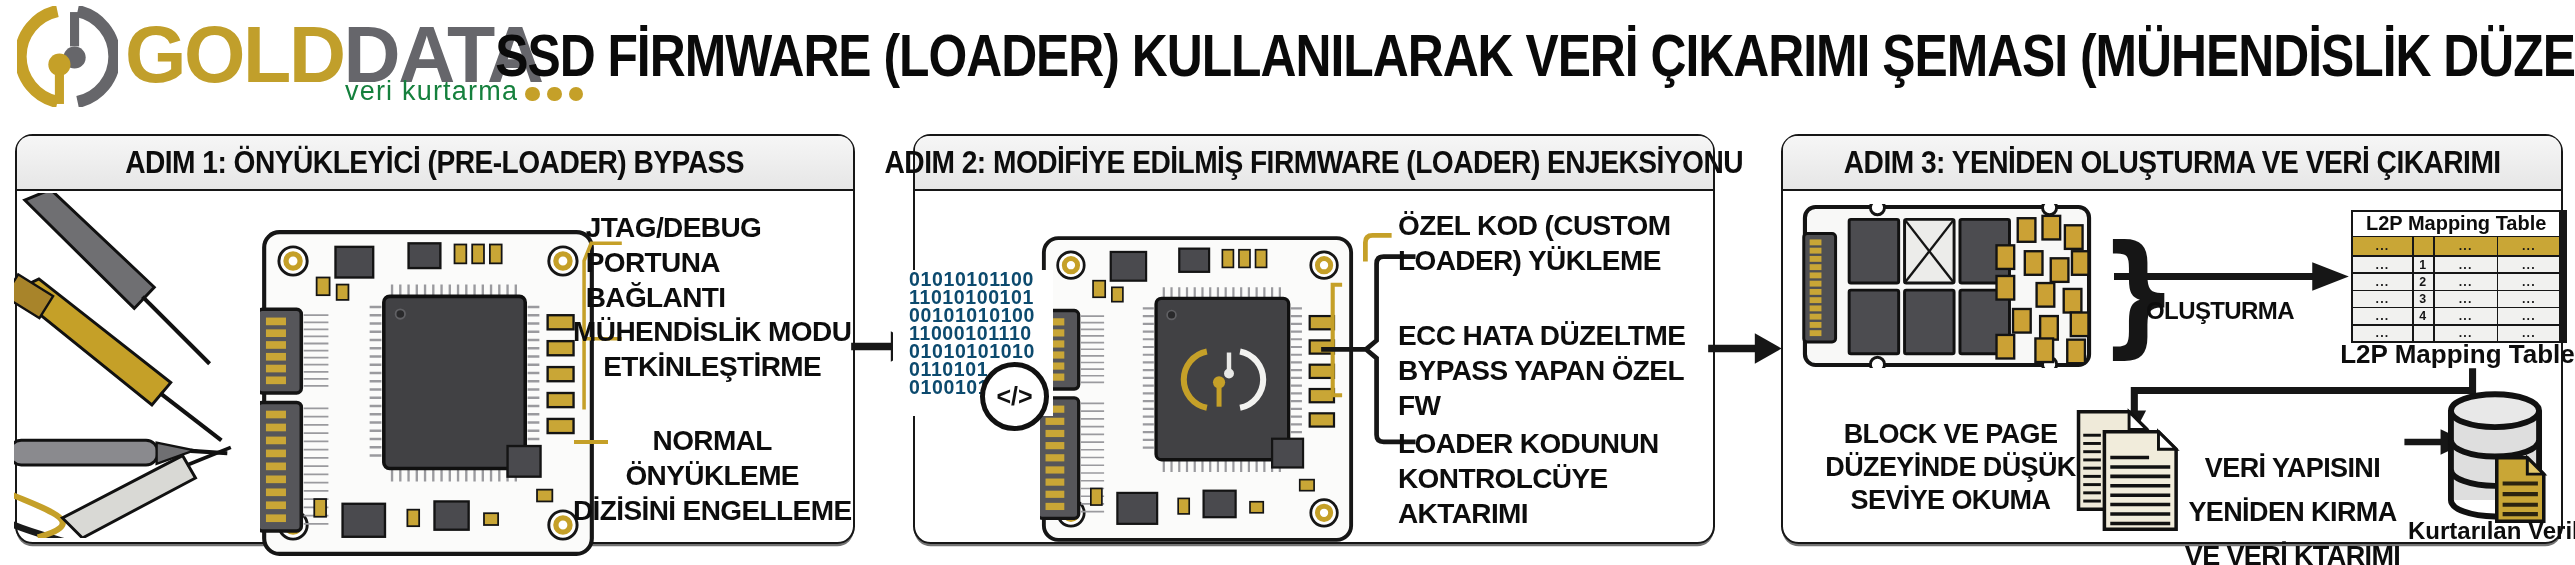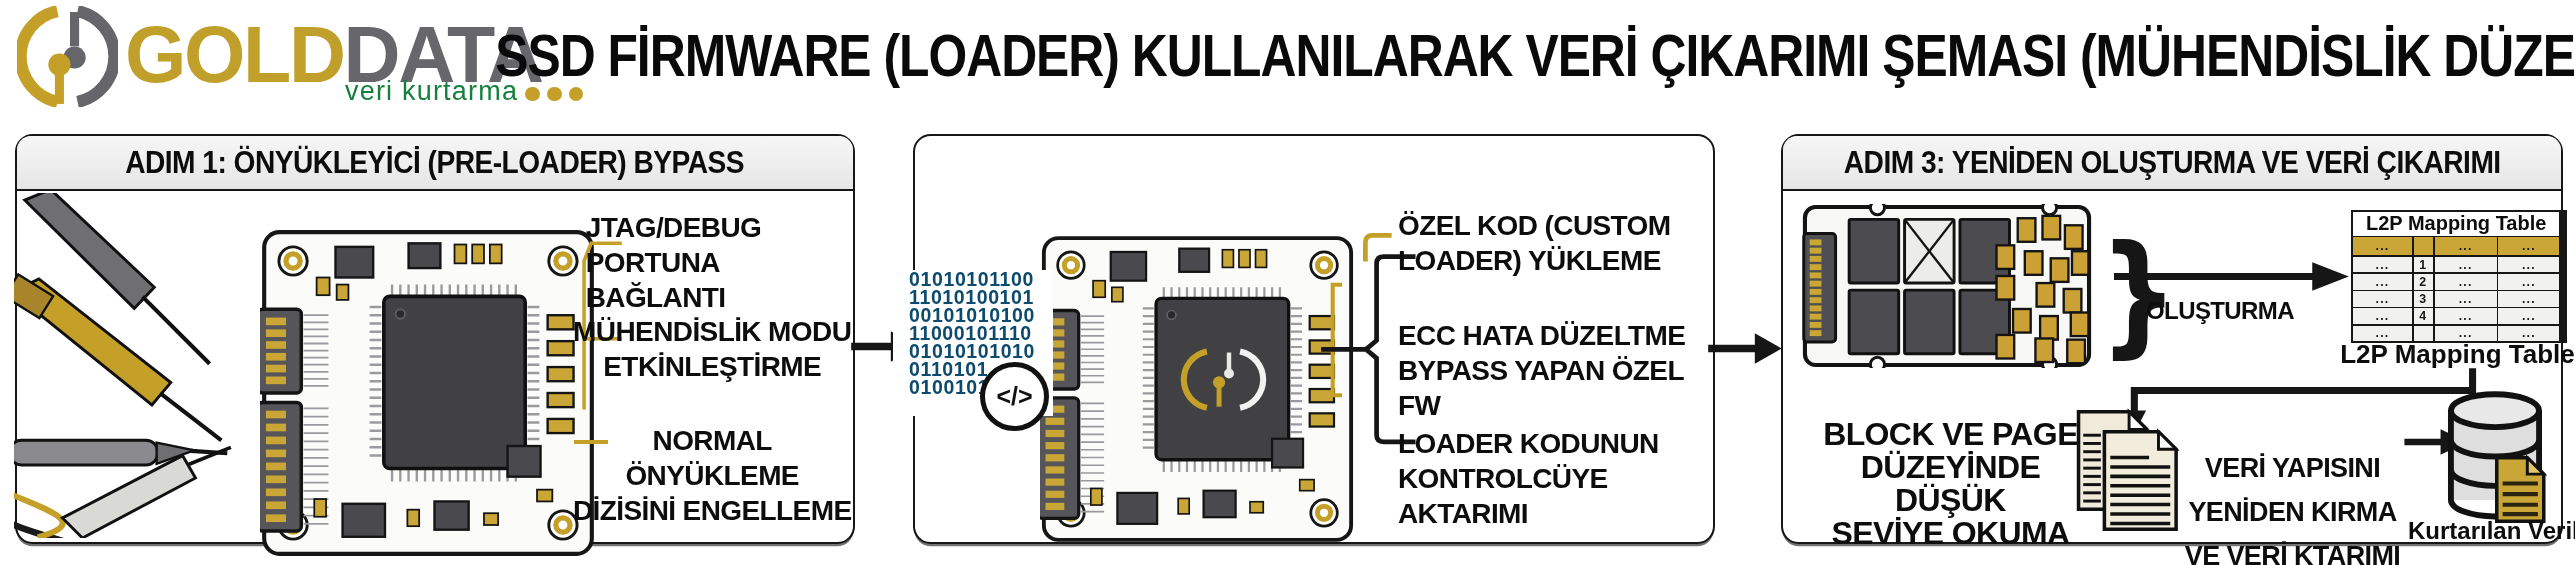--- a/index.html
+++ b/index.html
@@ -168,20 +168,23 @@
     <div class="lbl center" style="left:551px;top:287px;width:289px;">NORMAL ÖNYÜKLEME
 DİZİSİNİ ENGELLEME</div>
   </section>
 
   <svg class="abs" style="left:851px;top:329px;" width="68" height="35" viewBox="0 0 116 60">
     <line x1="0" y1="30" x2="72" y2="30" stroke="#161616" stroke-width="13"></line>
     <polygon points="68,4 114,30 68,56" fill="#161616"></polygon>
   </svg>
 
   <section class="panel" id="panel2">
+    <div class="phead">
+        <span>ADIM 2: MODİFİYE EDİLMİŞ FIRMWARE (LOADER) ENJEKSİYONU</span>
+      </div>
 
     <div id="binary-box" class="abs">01010101100
 11010100101
 00101010100
 11000101110
 01010101010
 0110101
 0100101</div>
     <div id="code-circle" class="abs">
         <span>&lt;/&gt;</span>
@@ -376,21 +379,21 @@
       <div class="tc">...</div>
       <div class="tc">...</div>
     </div>
     <div class="cap center abs" style="left:548px;top:203px;width:253px;font-size:26px;text-align:center;">L2P Mapping Table</div>
 
     <svg class="abs" style="left:336px;top:232px;" width="363" height="71" viewBox="0 0 616 120">
       <path d="M 600 0 V 38 H 26 V 76" stroke="#161616" stroke-width="12" fill="none"></path>
       <polygon points="6,72 46,72 26,110" fill="#161616"></polygon>
     </svg>
 
-    <div class="lbl center" style="left:35px;top:282px;width:265px;font-size:32px;line-height:33px;">BLOCK VE PAGE
+    <div class="lbl center" style="left:35px;top:282px;width:265px;font-size:27px;line-height:33px;">BLOCK VE PAGE
 DÜZEYİNDE DÜŞÜK
 SEVİYE OKUMA</div>
 
     <svg class="abs" style="left:292px;top:272px;" width="107" height="125" viewBox="0 0 182 212">
       <polygon points="6,6 92,6 122,36 122,172 6,172" fill="#EFEAD9" stroke="#111" stroke-width="6"></polygon>
       <polygon points="92,6 92,36 122,36" fill="#fff" stroke="#111" stroke-width="5"></polygon>
       <g stroke="#111" stroke-width="5">
         <line x1="14" y1="46" x2="44" y2="46"></line>
           <line x1="14" y1="60" x2="44" y2="60"></line>
           <line x1="14" y1="74" x2="44" y2="74"></line>

